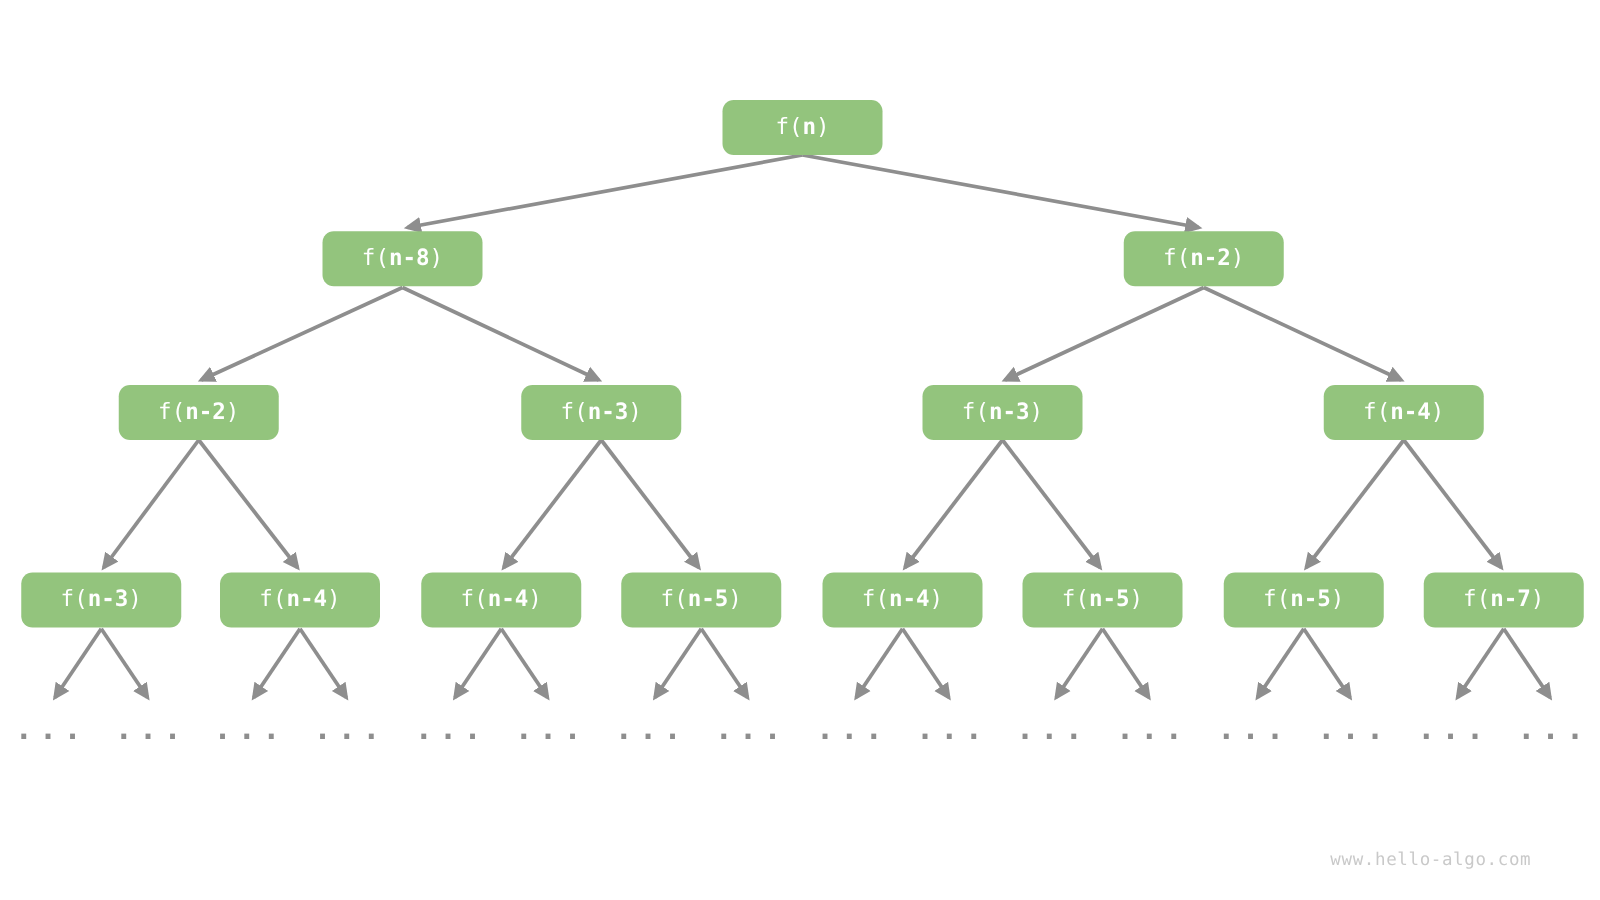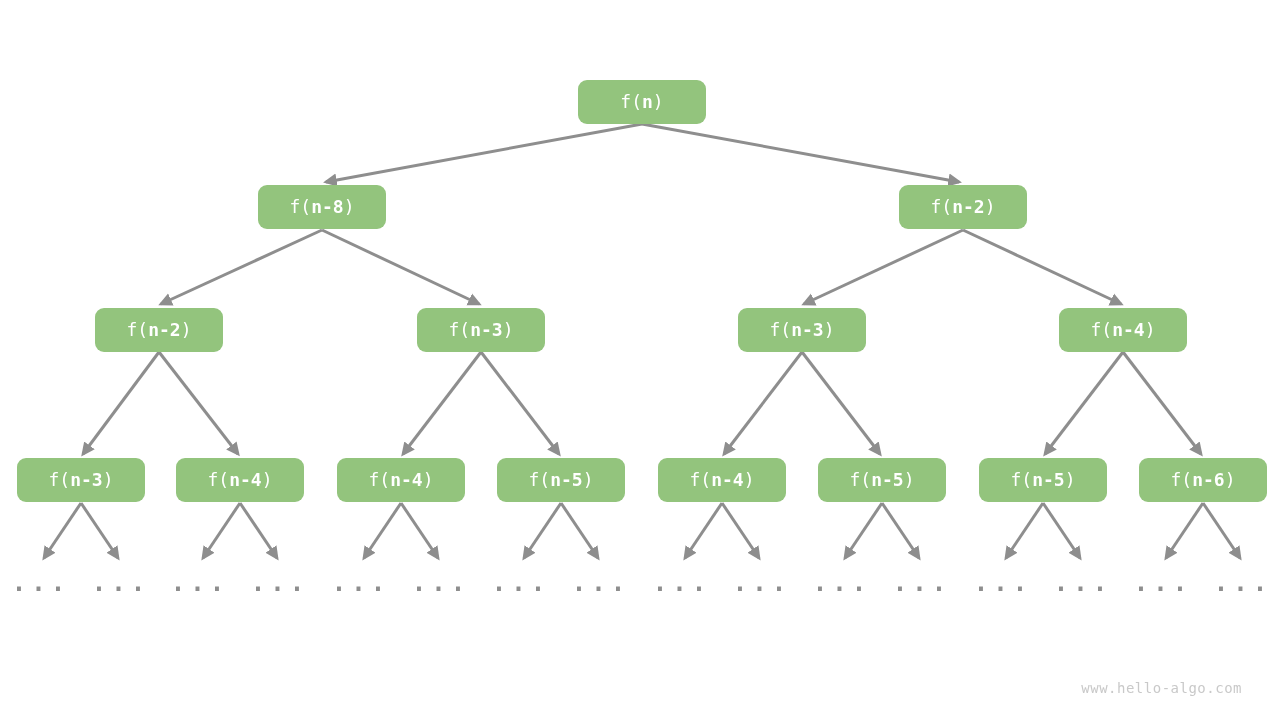--- a/index.html
+++ b/index.html
@@ -21,21 +21,21 @@
     font-size:18px;line-height:1;
     white-space:nowrap;
   }
   .node .b{font-weight:bold;}
   .dots{
     position:absolute;transform:translate(-50%,-50%);
     color:var(--edge,#8e8e8e);
     font-size:24px;font-weight:bold;letter-spacing:5px;line-height:1;
   }
   .watermark{
-    position:absolute;right:38px;bottom:24px;
+    position:absolute;right:55px;bottom:24px;
     color:var(--watermark,#c9c9c9);
     font-size:14px;letter-spacing:0.5px;
   }
 </style>
 </head>
 <body>
 
 <div class="stage">
 
   <svg class="edges" width="1280" height="720">
@@ -148,21 +148,21 @@
       <span class="b">n-5</span>
       <span>)</span>
     </div>
   <div class="node" style="left:1043px;top:480px">
       <span>f(</span>
       <span class="b">n-5</span>
       <span>)</span>
     </div>
   <div class="node" style="left:1203px;top:480px">
       <span>f(</span>
-      <span class="b">n-6</span>
+      <span class="b">n-7</span>
       <span>)</span>
     </div>
 
   <div class="dots" style="left:41px;top:583px">...</div>
   <div class="dots" style="left:121px;top:583px">...</div>
   <div class="dots" style="left:200px;top:583px">...</div>
   <div class="dots" style="left:280px;top:583px">...</div>
   <div class="dots" style="left:361px;top:583px">...</div>
   <div class="dots" style="left:441px;top:583px">...</div>
   <div class="dots" style="left:521px;top:583px">...</div>

